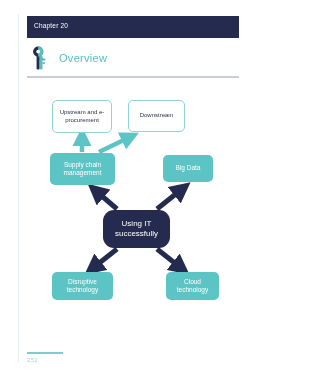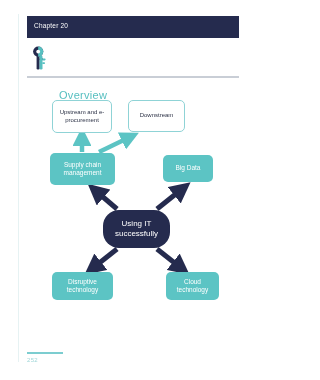--- a/index.html
+++ b/index.html
@@ -67,21 +67,20 @@
     height: 26px;
   }
   .title-text {
     position: absolute;
     left: 32px;
     top: 7px;
     font-size: 11px;
     color: #57bfc0;
     letter-spacing: 0.3px;
     white-space: nowrap;
-    margin-top: 37px;
   }
   .title-underline {
     position: absolute;
     left: 27px;
     top: 76px;
     width: 212px;
     height: 1.5px;
     background: #c9ced6;
   }
 
@@ -123,21 +122,21 @@
   }
   .node-teal {
     background: #5cc4c4;
     color: #ffffff;
     font-size: 6.5px;
   }
   .node-navy {
     background: #252b4e;
     color: #ffffff;
     font-size: 8px;
-    border-radius: 16px;
+    border-radius: 11px;
   }
 
   #node-upstream   { left: 52px;  top: 100px; width: 60px; height: 33px; }
   #node-downstream { left: 128px; top: 100px; width: 57px; height: 32px; }
   #node-supply     { left: 50px;  top: 153px; width: 65px; height: 32px; }
   #node-bigdata    { left: 163px; top: 155px; width: 50px; height: 27px; }
   #node-center     { left: 103px; top: 210px; width: 67px; height: 38px; }
   #node-disruptive { left: 52px;  top: 272px; width: 61px; height: 28px; }
   #node-cloud      { left: 166px; top: 272px; width: 53px; height: 28px; }
 

